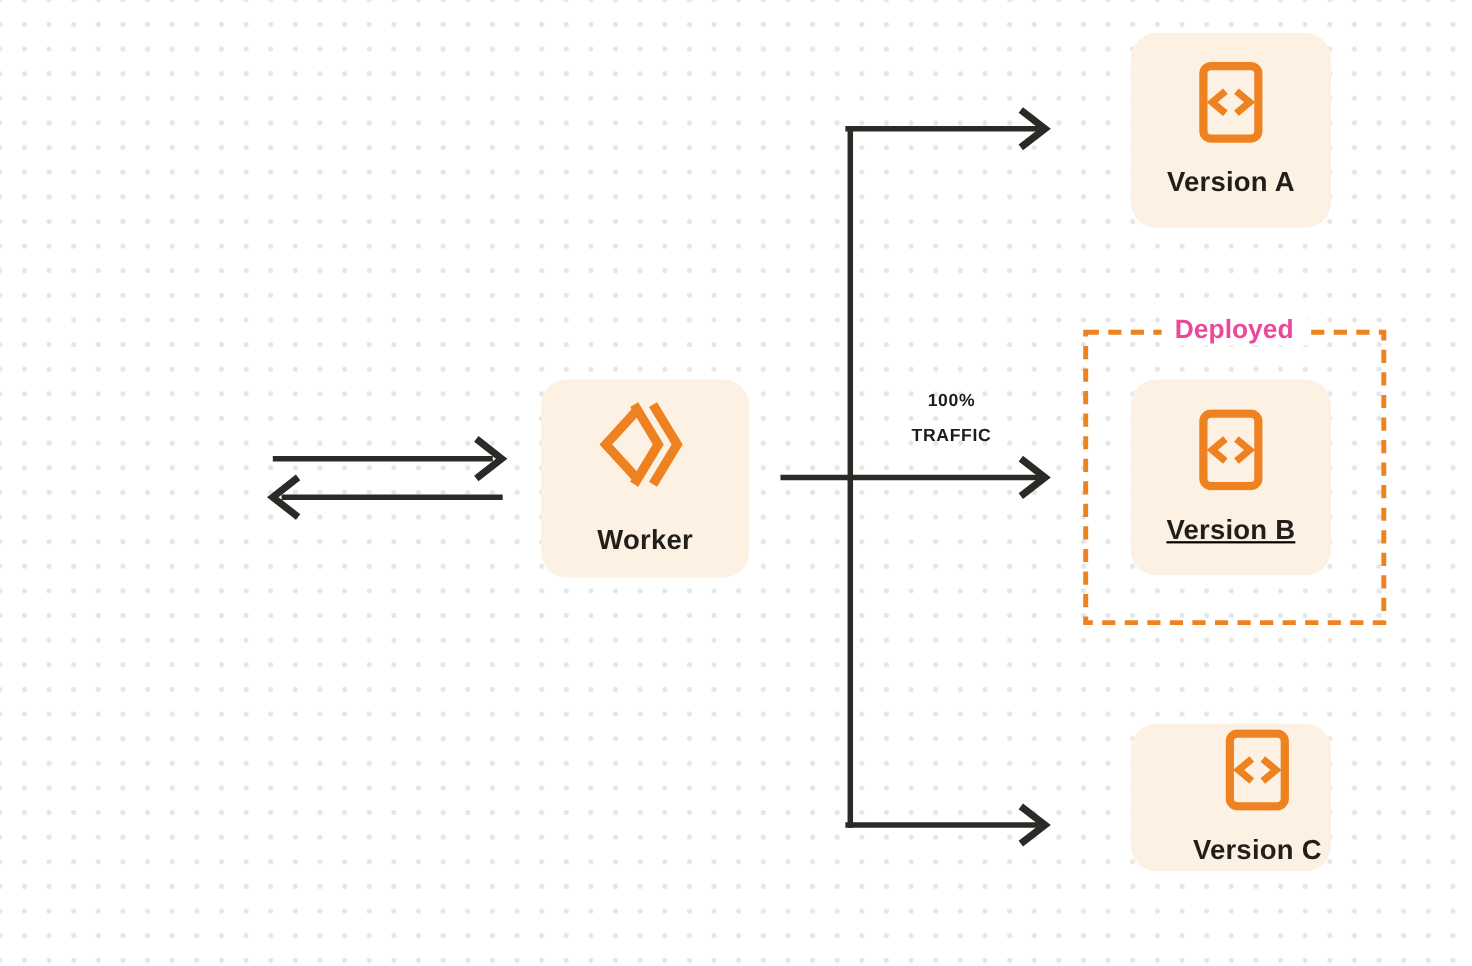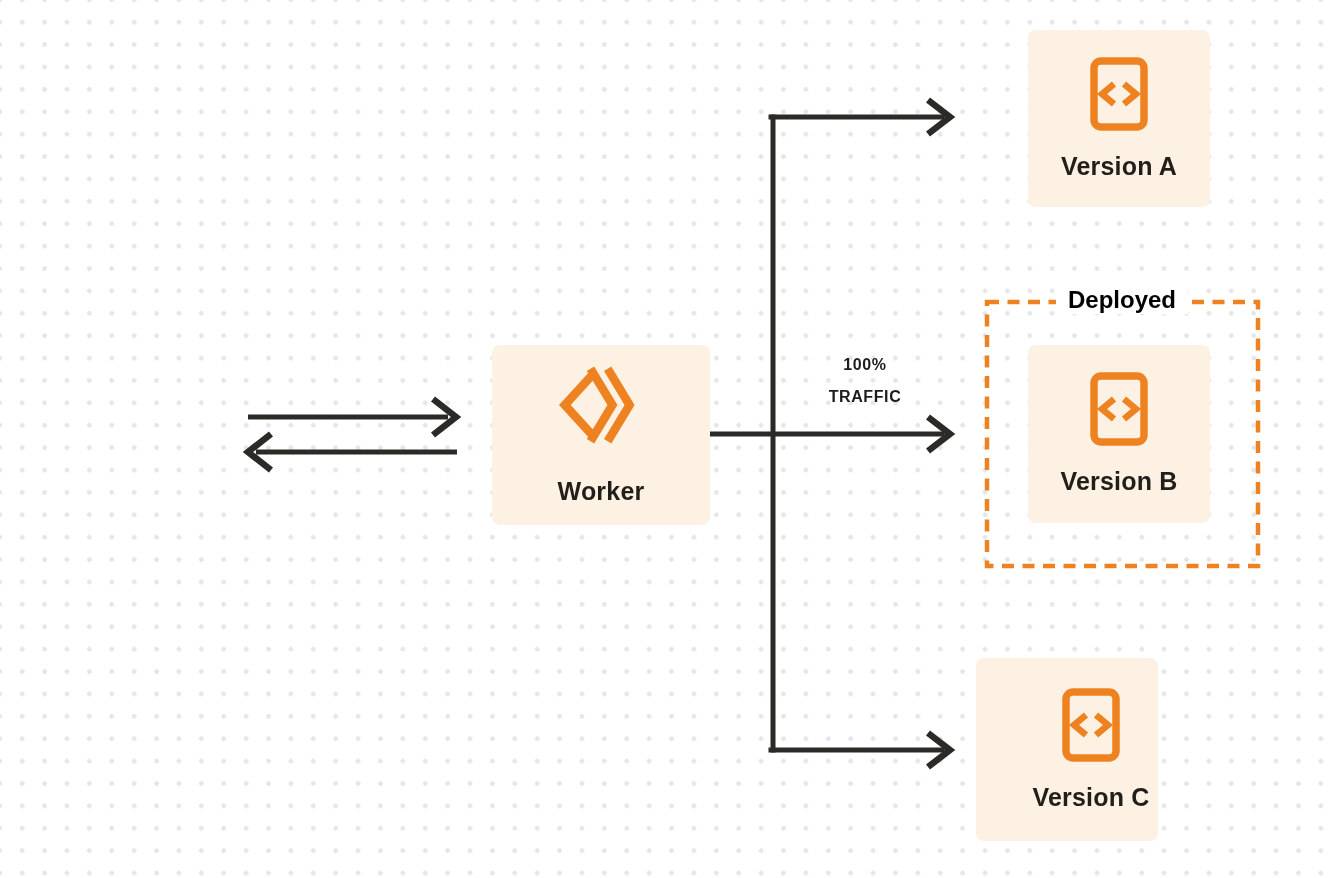--- a/index.html
+++ b/index.html
@@ -16,44 +16,44 @@
     background-image: radial-gradient(circle, #e6e5e8 2px, transparent 2.6px);
     background-size: 22.4px 22.4px;
     background-position: 11px 11px;
   }
   .node {
     position: absolute;
     display: flex;
     flex-direction: column;
     align-items: center;
     justify-content: center;
-    border-radius: 8px;
+    border-radius: 23px;
     box-sizing: border-box;
     text-align: center;
   }
   .node .label {
     font-weight: 700;
     font-size: 25px;
     color: #221f1b;
     letter-spacing: 0.2px;
   }
   .client  { left: 30px;  top: 345px; width: 182px; height: 180px; background: #f7f7f8; }
-  .worker  { left: 492px; top: 345px; width: 218px; height: 180px; background: #fcf1e2; gap: 28px; }
+  .worker  { left: 492px; top: 345px; width: 189px; height: 180px; background: #fcf1e2; gap: 28px; }
   .version { width: 182px; background: #fcf1e2; gap: 17px; }
   .va { left: 1028px; top: 30px;  height: 177px; }
-  .vb { left: 1028px; top: 345px; height: 178px; }
-  .vc { left: 976px; top: 658px; height: 183px; padding-left: 48px; }
+  .vb { left: 1028px; top: 345px; height: 178px; text-decoration: underline; }
+  .vc { left: 1028px; top: 658px; height: 134px; padding-left: 48px; }
   .arrows-layer { position: absolute; left: 0; top: 0; pointer-events: none; }
   .deployed-label {
     position: absolute;
     left: 1122px; top: 300px;
     transform: translate(-50%, -50%);
     background: #ffffff;
     padding: 0 12px;
-    color: #000000;
+    color: #ec4899;
     font-weight: 700;
     font-size: 24px;
     white-space: nowrap;
   }
   .traffic-label {
     position: absolute;
     left: 865px; top: 381px;
     transform: translate(-50%, -50%);
     text-align: center;
     color: #1d1c1a;

